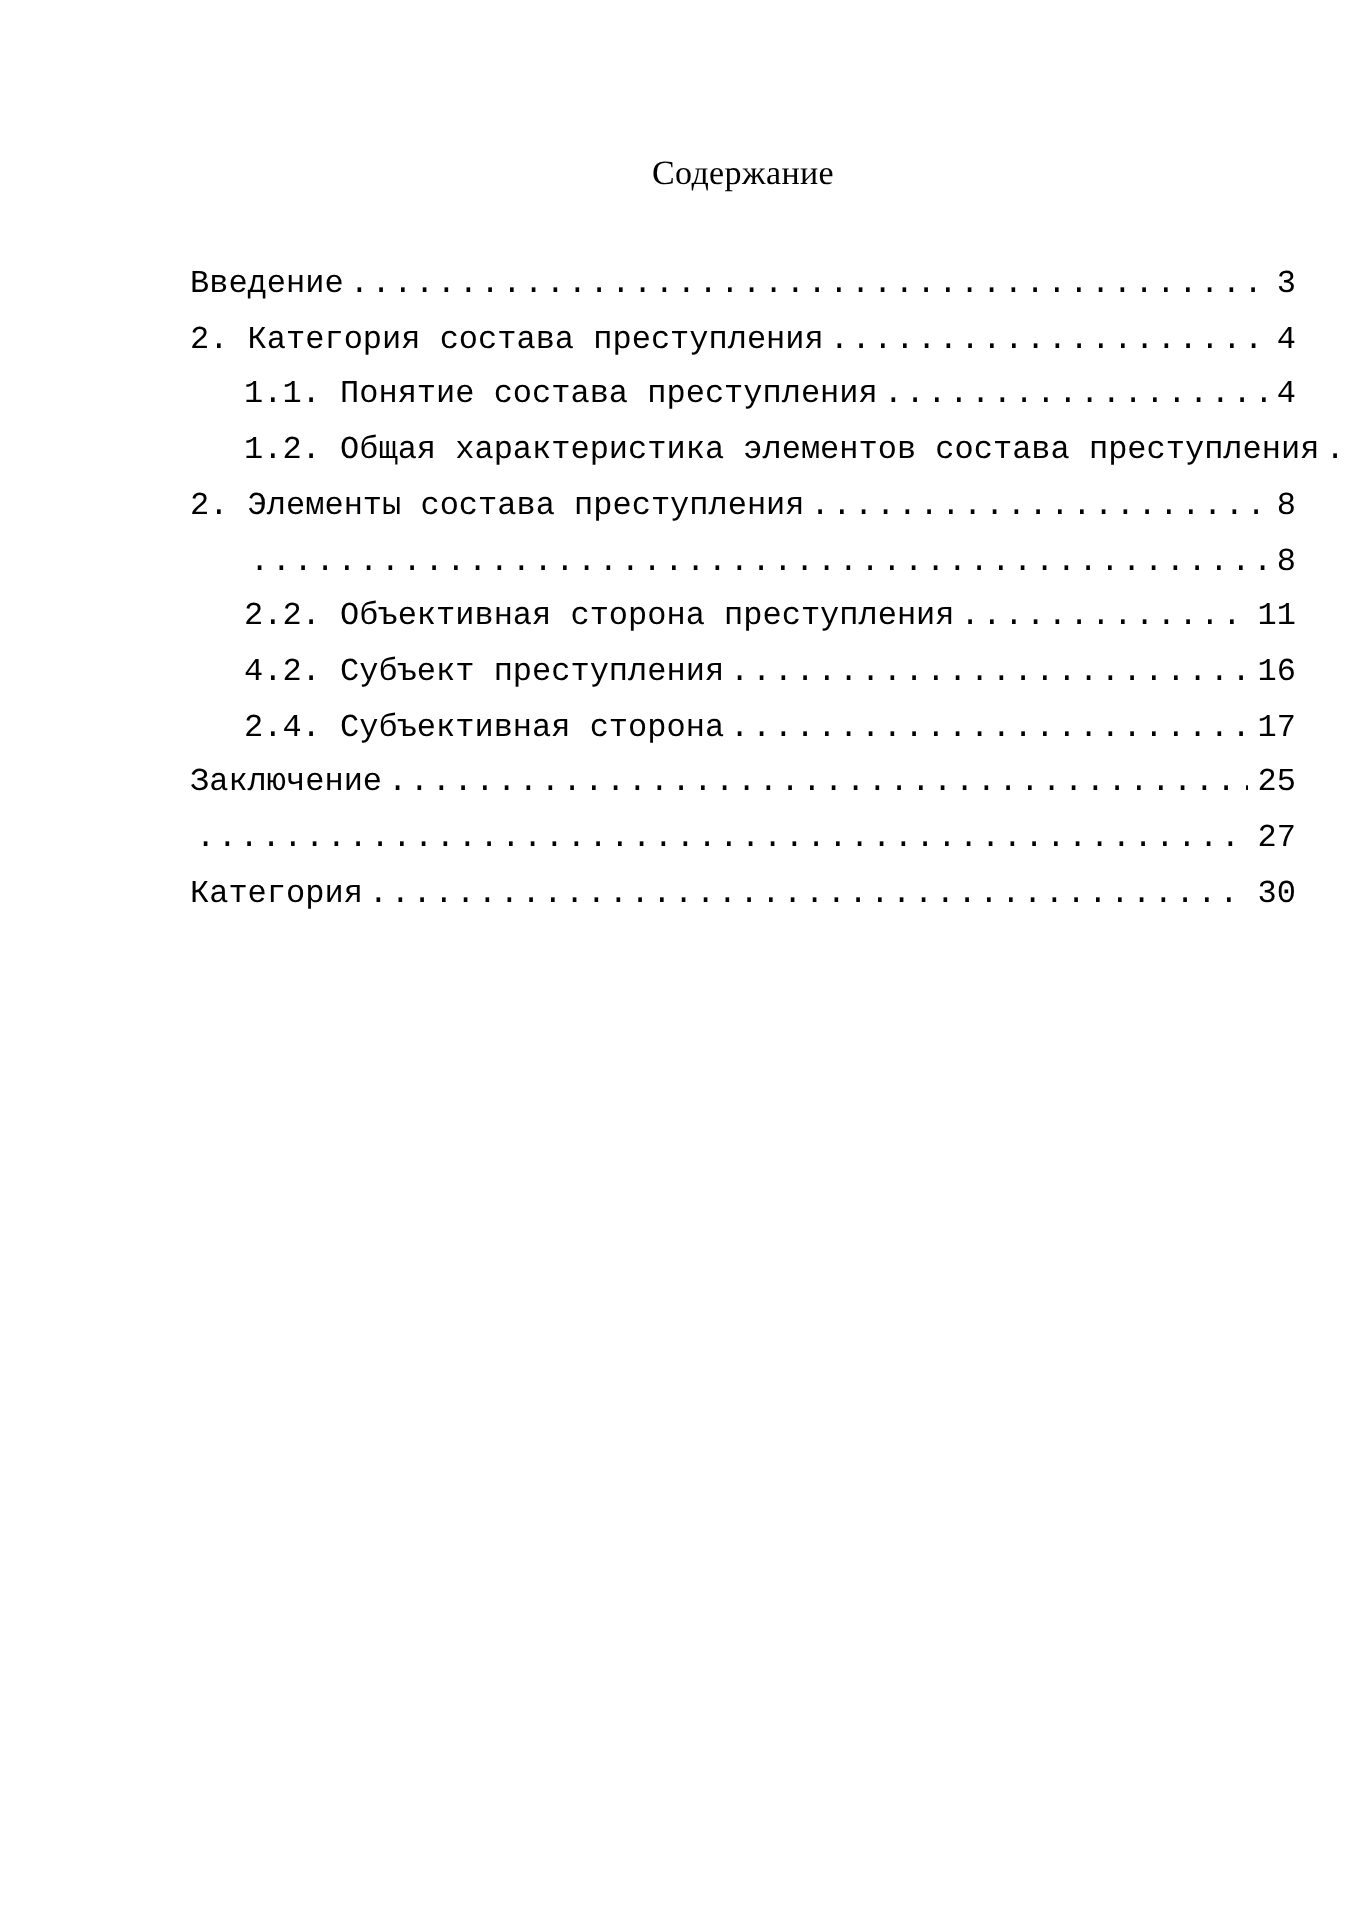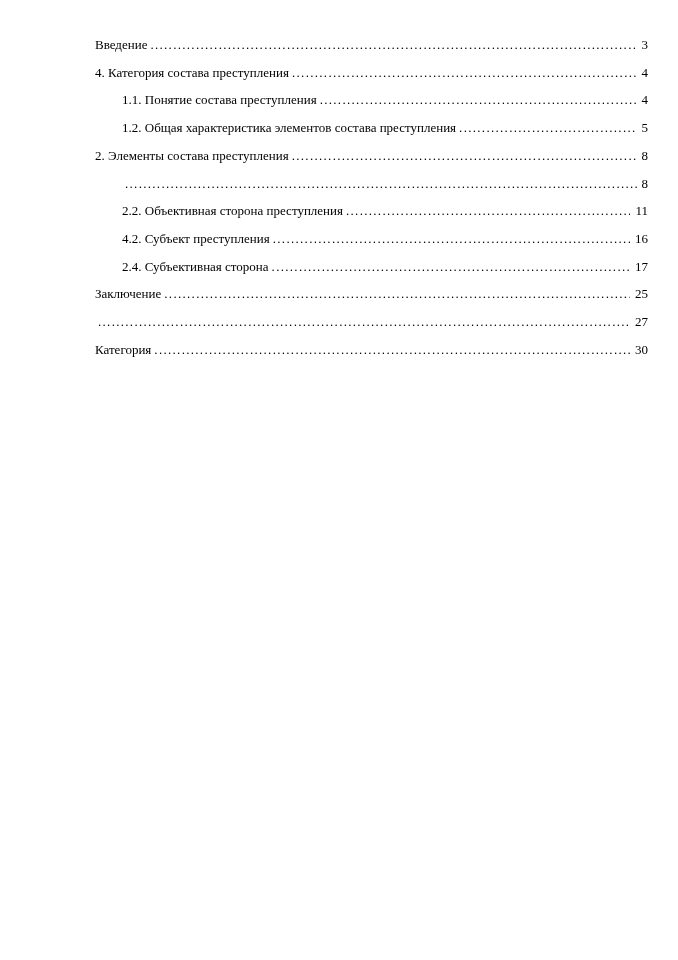--- a/index.html
+++ b/index.html
@@ -27,22 +27,23 @@
     text-align: center;
     letter-spacing: 0.2px;
   }
   .toc {
     margin-top: 31px;
   }
   .toc-row {
     display: flex;
     align-items: baseline;
     line-height: 27.7px;
-    font-size: 13px;
+    font-size: 16px;
     white-space: nowrap;
+    font-family: Liberation Mono, monospace;
   }
   .toc-row.level-1 {
     padding-left: 27px;
   }
   .toc-label {
     flex: 0 0 auto;
   }
   .toc-leader {
     flex: 1 1 auto;
     overflow: hidden;
@@ -53,28 +54,29 @@
   }
   .toc-page {
     flex: 0 0 auto;
     text-align: right;
   }
 </style>
 </head>
 <body>
 
 <div class="page">
+  <h1 class="doc-title">Содержание</h1>
   <div class="toc" id="toc">
       <div class="toc-row level-0">
     <span class="toc-label">Введение</span>
     <span class="toc-leader">................................................................................................................................................................</span>
     <span class="toc-page">3</span>
   </div>
       <div class="toc-row level-0">
-    <span class="toc-label">4. Категория состава преступления</span>
+    <span class="toc-label">2. Категория состава преступления</span>
     <span class="toc-leader">................................................................................................................................................................</span>
     <span class="toc-page">4</span>
   </div>
       <div class="toc-row level-1">
     <span class="toc-label">1.1. Понятие состава преступления</span>
     <span class="toc-leader">................................................................................................................................................................</span>
     <span class="toc-page">4</span>
   </div>
       <div class="toc-row level-1">
     <span class="toc-label">1.2. Общая характеристика элементов состава преступления</span>

